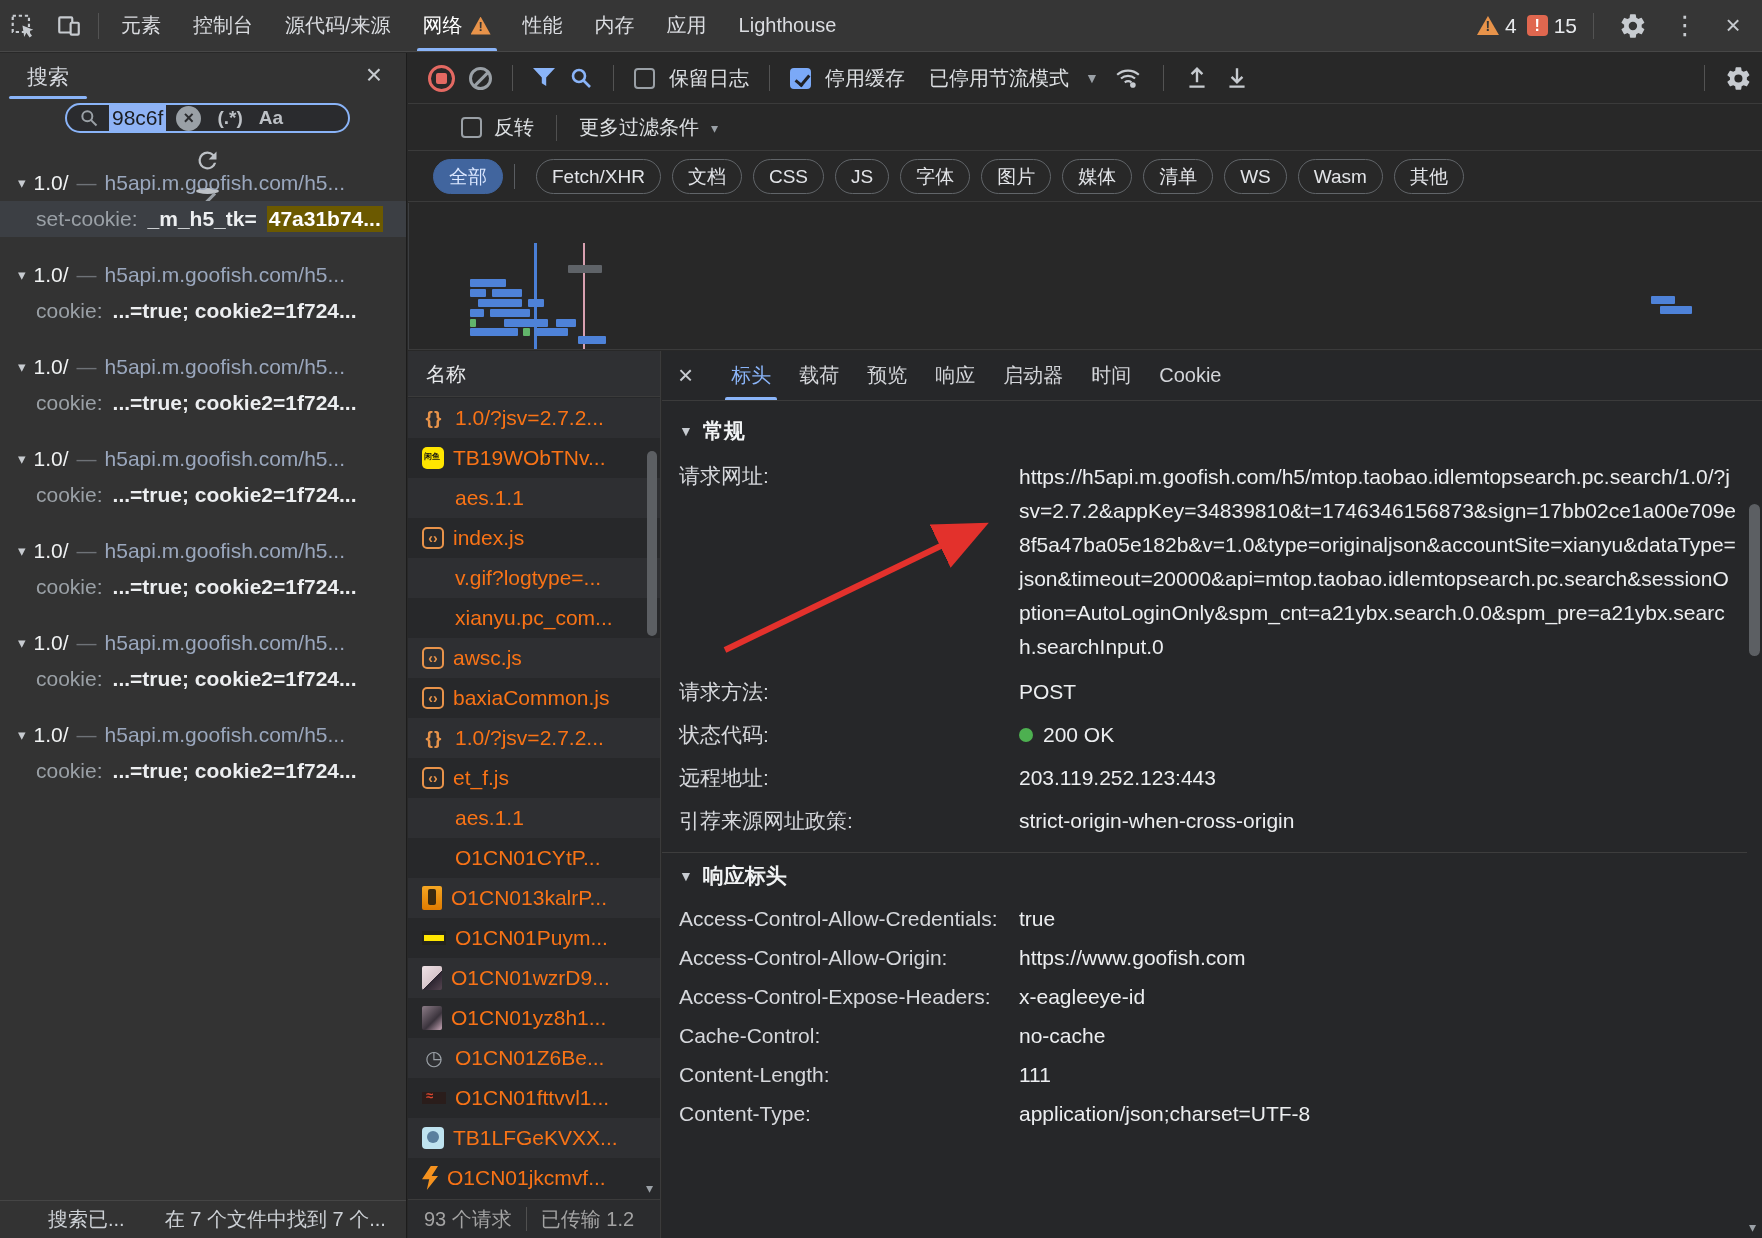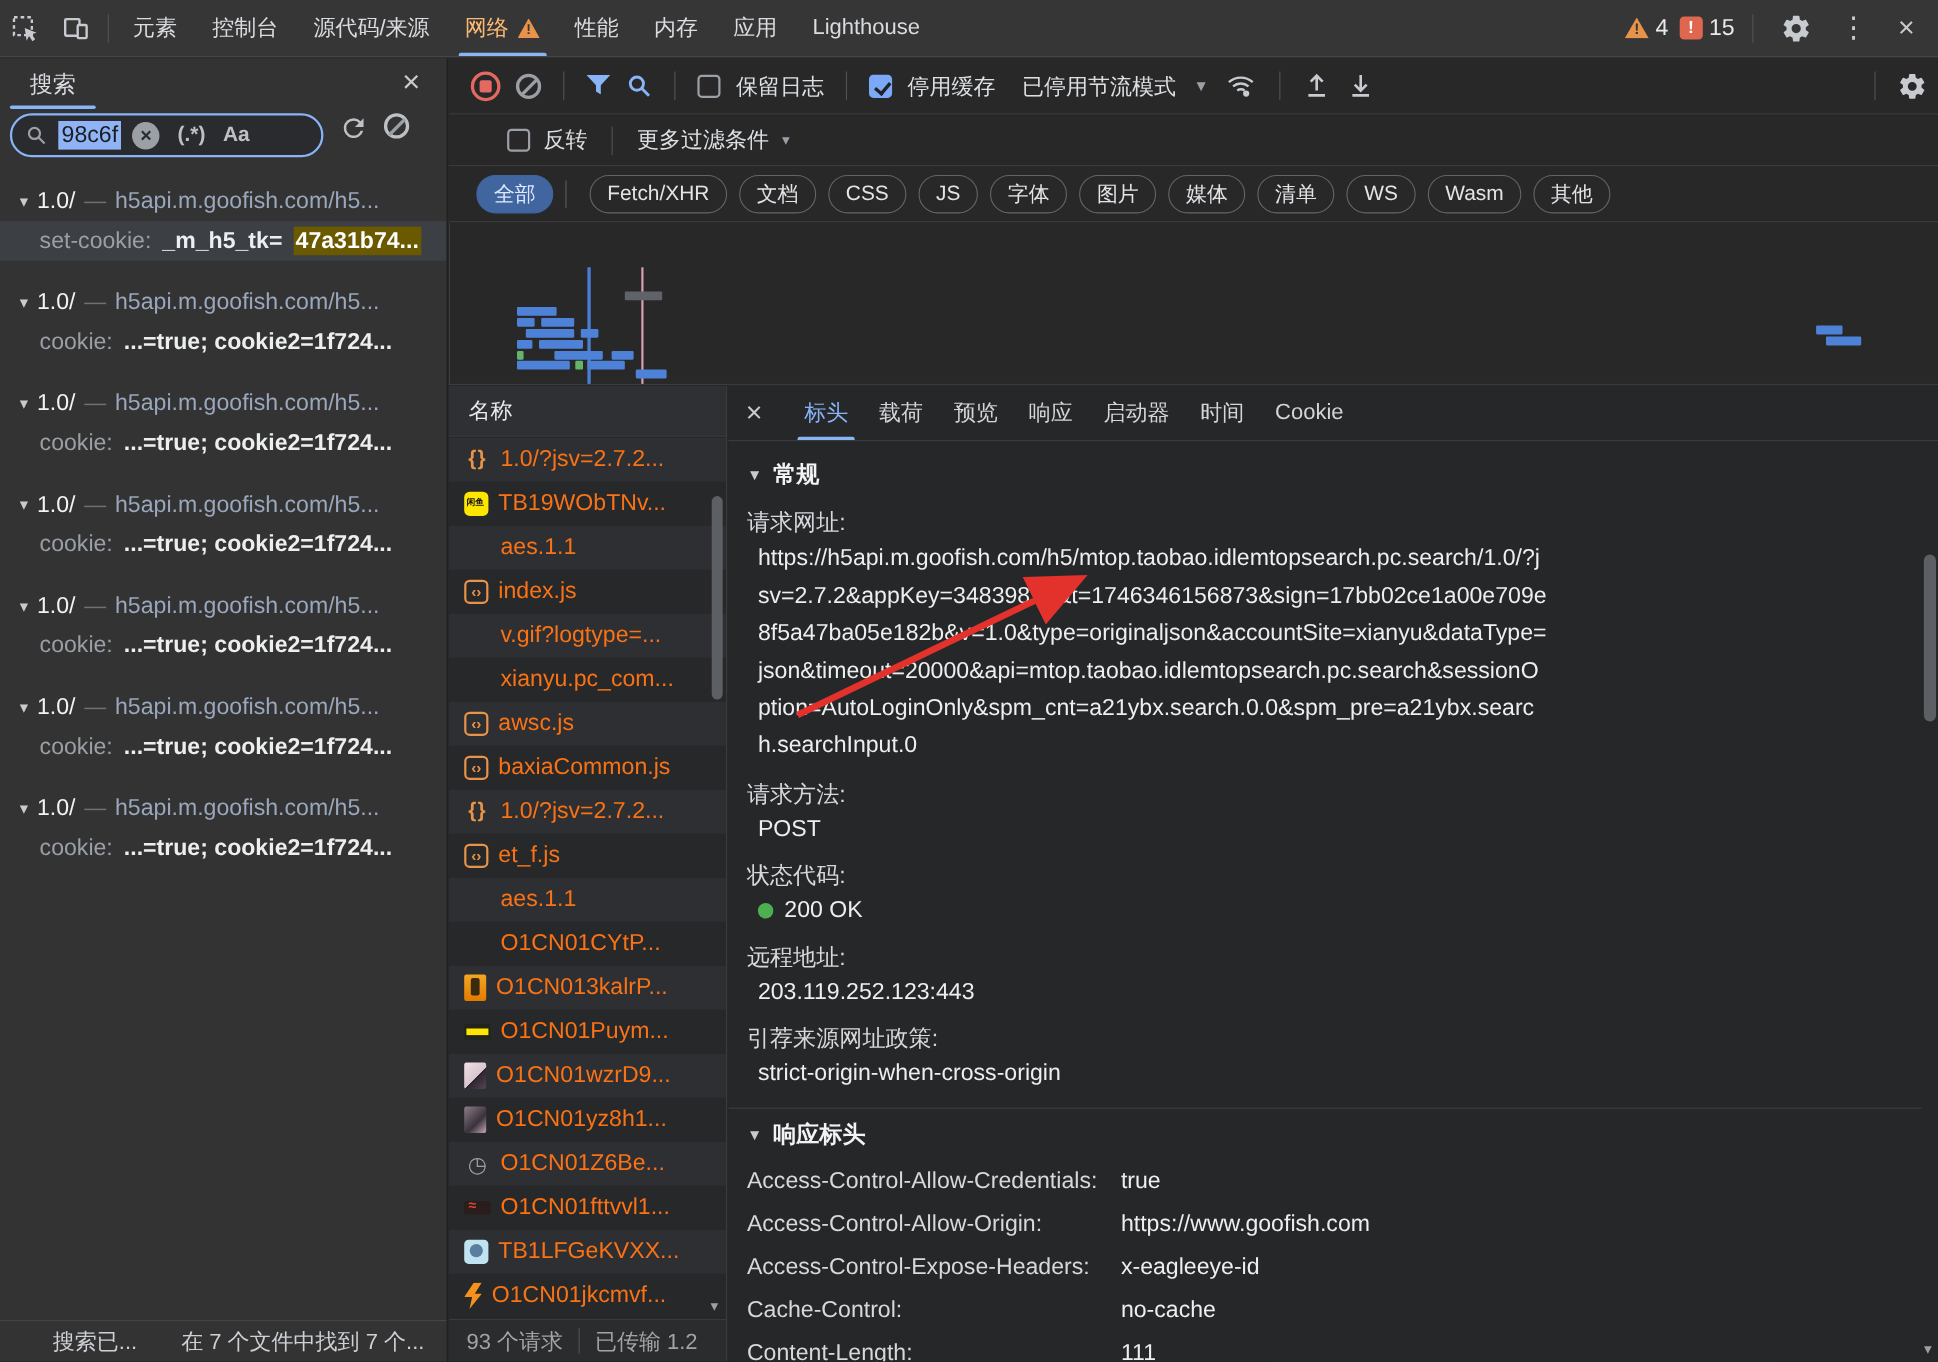--- a/index.html
+++ b/index.html
@@ -5,40 +5,40 @@
   html,body{margin:0;padding:0;background:#202124;overflow:hidden;}
   *{box-sizing:border-box;font-family:"Liberation Sans","DejaVu Sans",sans-serif;}
   .screen{position:relative;width:1762px;height:1238px;background:#282828;color:#e8eaed;overflow:hidden;}
 
   
   .topbar{position:absolute;left:0;top:0;width:1762px;height:52px;background:#363636;border-bottom:1px solid #474747;display:flex;align-items:center;}
   .tb-icon{width:46px;height:40px;display:flex;align-items:center;justify-content:center;cursor:pointer;}
   .vsep{width:1px;height:26px;background:#535353;margin:0 6px;}
   .top-tabs{display:flex;align-items:center;height:100%;}
   .top-tab{position:relative;height:100%;display:flex;align-items:center;padding:16px 16px;gap:8px;color:#dadce0;font-size:20px;cursor:pointer;}
-  .top-tab.selected .top-tab-label{color:#fdba74;}
+  .top-tab.selected .top-tab-label{color:#ffffff;}
   .top-tab.selected::after{content:"";position:absolute;left:10px;right:10px;bottom:0;height:3px;background:#8ab4f8;border-radius:2px 2px 0 0;}
   .tab-warn{display:none;width:20px;height:18px;background:#e8934a;clip-path:polygon(50% 0,100% 100%,0 100%);position:relative;}
   .tab-warn.show{display:inline-block;}
   .tab-warn.show::after{content:"!";position:absolute;left:0;right:0;top:2px;text-align:center;color:#363636;font-size:13px;font-weight:bold;}
   .top-right{margin-left:auto;display:flex;align-items:center;gap:10px;padding-right:10px;}
   .badge{display:flex;align-items:center;gap:6px;font-size:21px;color:#e8eaed;cursor:pointer;}
   .tri-icon{width:22px;height:19px;background:#e8934a;clip-path:polygon(50% 0,100% 100%,0 100%);position:relative;}
   .tri-icon::after{content:"!";position:absolute;left:0;right:0;top:2px;text-align:center;color:#363636;font-size:14px;font-weight:bold;}
   .issue-icon{width:21px;height:21px;background:#e0674f;border-radius:4px;position:relative;}
   .issue-icon::after{content:"!";position:absolute;left:0;right:0;top:0;text-align:center;color:#fff;font-size:16px;font-weight:bold;line-height:21px;}
   .glyph-btn{color:#c7cbd0;font-size:26px;width:38px;text-align:center;cursor:pointer;}
 
   
   .search-panel{position:absolute;left:0;top:53px;width:407px;height:1185px;background:#333333;border-right:1px solid #1c1c1c;overflow:hidden;}
   .sp-header{position:relative;height:50px;}
   .sp-title{position:absolute;left:27px;top:10px;font-size:21px;color:#d7dae0;}
   .sp-title::after{content:"";position:absolute;left:-18px;right:-18px;bottom:-8px;height:3px;background:#8ab4f8;border-radius:2px;}
   .sp-close{position:absolute;right:24px;top:6px;font-size:28px;color:#c7cbd0;cursor:pointer;}
-  .sp-controls{position:relative;height:56px;display:flex;padding-left:9px;gap:14px;}
+  .sp-controls{position:relative;height:56px;display:flex;align-items:center;padding-left:9px;gap:14px;flex-direction:column;}
   .search-pill{width:285px;height:40px;border:2px solid #8ab4f8;border-radius:20px;background:#2a2b2e;display:flex;align-items:center;padding:0 12px;gap:10px;}
   .query-text{background:#8fb3f5;color:#1b1d20;font-size:21px;padding:1px 3px;}
   .pill-clear{width:25px;height:25px;border-radius:50%;background:#9aa0a6;color:#2a2b2e;font-size:18px;font-weight:bold;text-align:center;line-height:25px;cursor:pointer;}
   .pill-toggle{color:#bdc1c6;font-size:19px;font-weight:bold;cursor:pointer;margin-left:6px;}
   .sp-results{position:absolute;left:0;top:112px;right:0;bottom:40px;overflow:hidden;}
   .sr-group{margin-bottom:20px;}
   .sr-head{height:36px;display:flex;align-items:center;padding-left:18px;gap:8px;white-space:nowrap;overflow:hidden;cursor:pointer;}
   .sr-caret{color:#c7cbd0;font-size:15px;}
   .sr-name{color:#f1f3f4;font-size:21px;}
   .sr-dash{color:#707必070;color:#6e7277;font-size:20px;}
@@ -136,21 +136,21 @@
   .d-tab.selected::after{content:"";position:absolute;left:8px;right:8px;bottom:0;height:3px;background:#8ab4f8;border-radius:2px 2px 0 0;}
   .detail-content{position:absolute;left:0;top:51px;right:15px;bottom:0;overflow:hidden;padding:6px 0 0 17px;}
   .sec-title{display:flex;align-items:center;gap:10px;height:46px;font-size:21px;font-weight:bold;color:#f1f3f4;cursor:pointer;}
   .sec-caret{font-size:14px;color:#c7cbd0;}
   .sec-divider{border-top:1px solid #3d3d3d;margin:10px 0 0 -17px;}
   .hd-row{display:flex;align-items:flex-start;padding:4px 0;}
   .hd-label{width:330px;flex:none;font-size:21px;line-height:31px;color:#d6d8dc;}
   .hd-value{margin-left:10px;font-size:21px;line-height:31px;color:#eceef0;display:flex;align-items:flex-start;}
   .hd-vtext{max-width:719px;}
   .hd-vtext.wrap{word-break:break-all;line-height:34px;}
-  .hd-row.roomy{padding:6px 0;flex-direction:column;}
+  .hd-row.roomy{padding:6px 0;}
   .status-dot{display:none;width:14px;height:14px;border-radius:50%;background:#4db050;margin:9px 10px 0 0;flex:none;}
   .status-dot.show{display:inline-block;}
   .detail-scrollbar{position:absolute;right:0;top:51px;width:15px;bottom:0;}
   .detail-thumb{position:absolute;left:2px;top:102px;width:11px;height:152px;background:#5c5f63;border-radius:6px;cursor:pointer;}
   .detail-scroll-arrow{position:absolute;left:2px;bottom:3px;color:#9aa0a6;font-size:14px;cursor:pointer;}
 
   .arrow-overlay{position:absolute;left:0;top:0;pointer-events:none;}
   svg.ico{display:block;}
 </style>
 </head>

